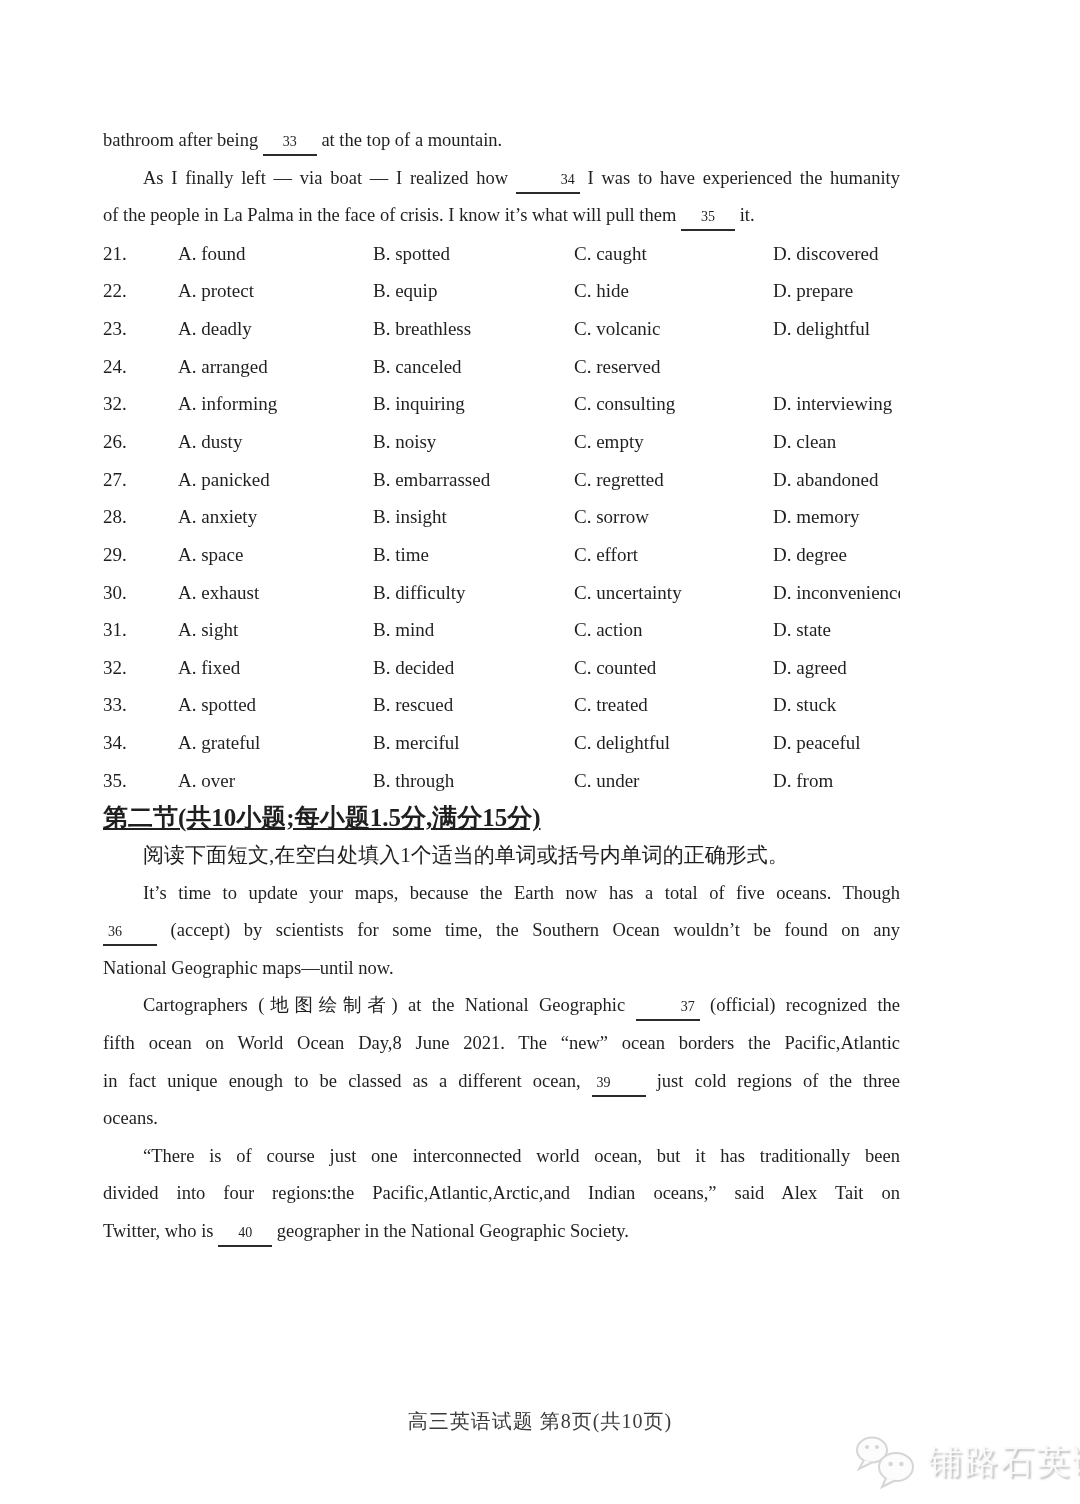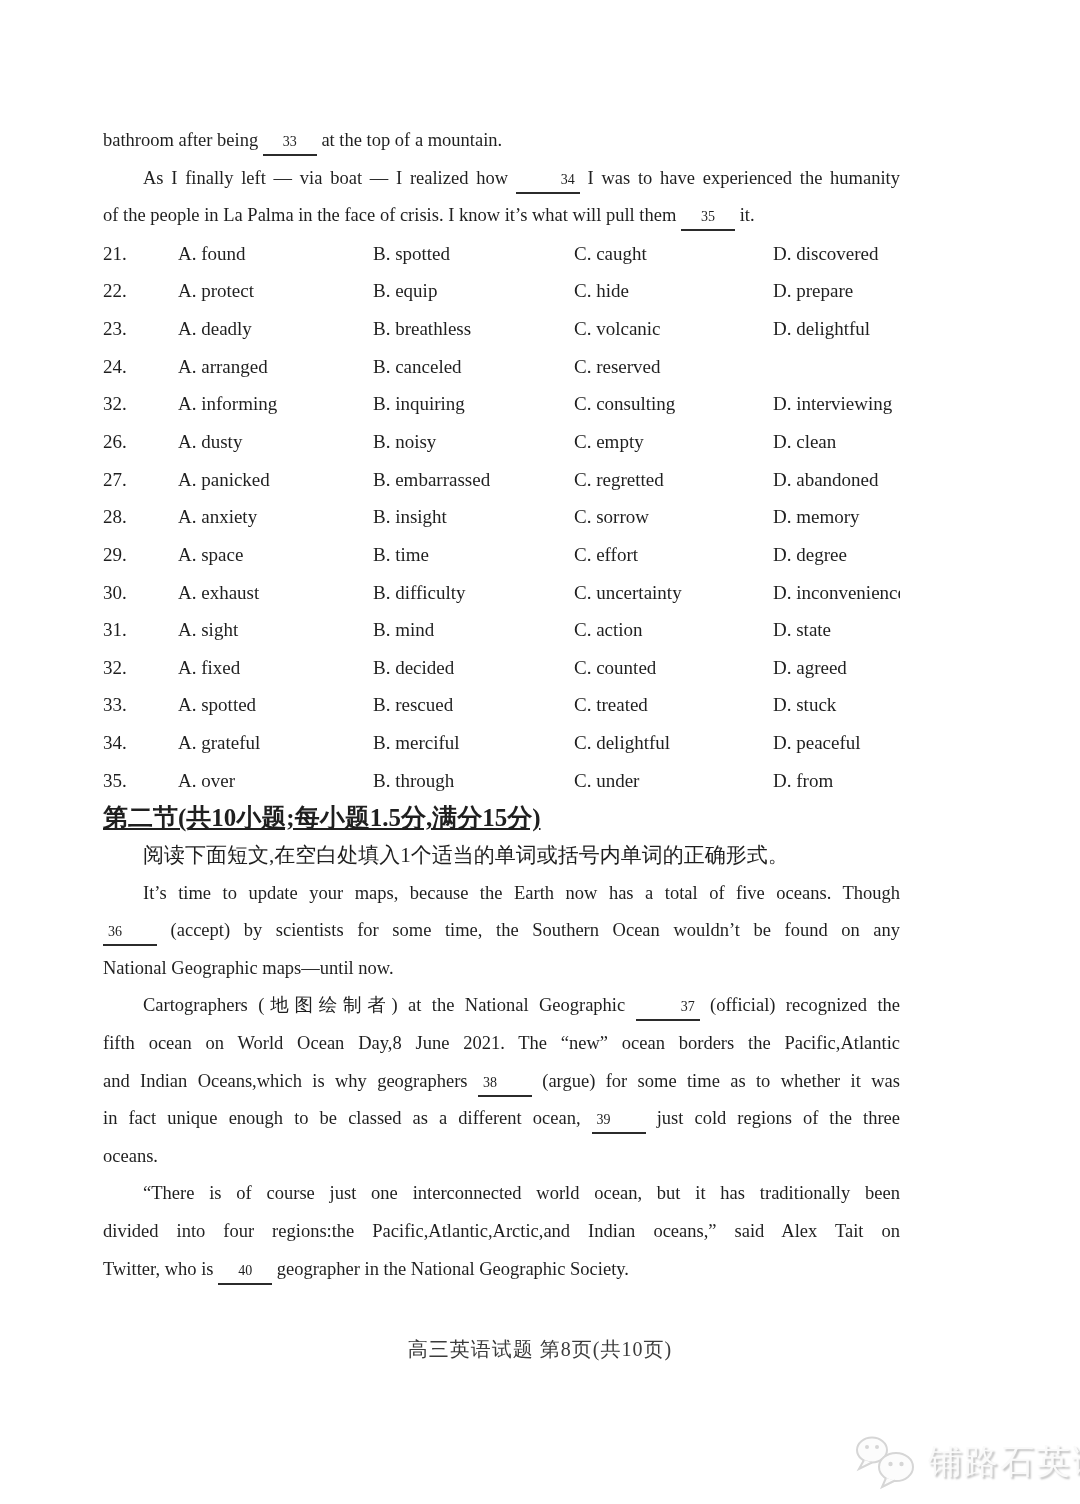--- a/index.html
+++ b/index.html
@@ -59,21 +59,21 @@
   }
   .instruction {
     font-size: 21px;
     line-height: 37.6px;
     height: 37.6px;
     text-indent: 40px;
   }
   .footer {
     position: absolute;
     left: 0;
-    top: 1336px;
+    top: 1408px;
     width: 1080px;
     text-align: center;
     font-size: 20px;
     color: #3b3b3b;
     letter-spacing: 1px;
   }
   .watermark {
     position: absolute;
     left: 852px;
     top: 1434px;
@@ -212,21 +212,20 @@
 
     <div class="section-heading">第二节(共10小题;每小题1.5分,满分15分)</div>
     <div class="instruction">阅读下面短文,在空白处填入1个适当的单词或括号内单词的正确形式。</div>
 
     <div>
         <div class="tline indent justify"><span>It’s time to update your maps, because the Earth now has a total of five oceans. Though</span></div>
         <div class="tline justify"><span class="blank">36</span><span> (accept) by scientists for some time, the Southern Ocean wouldn’t be found on any</span></div>
         <div class="tline"><span>National Geographic maps—until now.</span></div>
         <div class="tline indent justify"><span>Cartographers (地图绘制者) at the National Geographic </span><span class="blank">37</span><span> (official) recognized the</span></div>
         <div class="tline justify"><span>fifth ocean on World Ocean Day,8 June 2021. The “new” ocean borders the Pacific,Atlantic</span></div>
-        <div class="tline justify"><span>and Indian Oceans,which is why geographers </span><span class="blank">38</span><span> (argue) for some time as to whether it was</span></div>
         <div class="tline justify"><span>in fact unique enough to be classed as a different ocean, </span><span class="blank">39</span><span> just cold regions of the three</span></div>
         <div class="tline"><span>oceans.</span></div>
         <div class="tline indent justify"><span>“There is of course just one interconnected world ocean, but it has traditionally been</span></div>
         <div class="tline justify"><span>divided into four regions:the Pacific,Atlantic,Arctic,and Indian oceans,” said Alex Tait on</span></div>
         <div class="tline"><span>Twitter, who is </span><span class="blank">40</span><span> geographer in the National Geographic Society.</span></div>
       </div>
 
   </div>
 
   <div class="footer">

